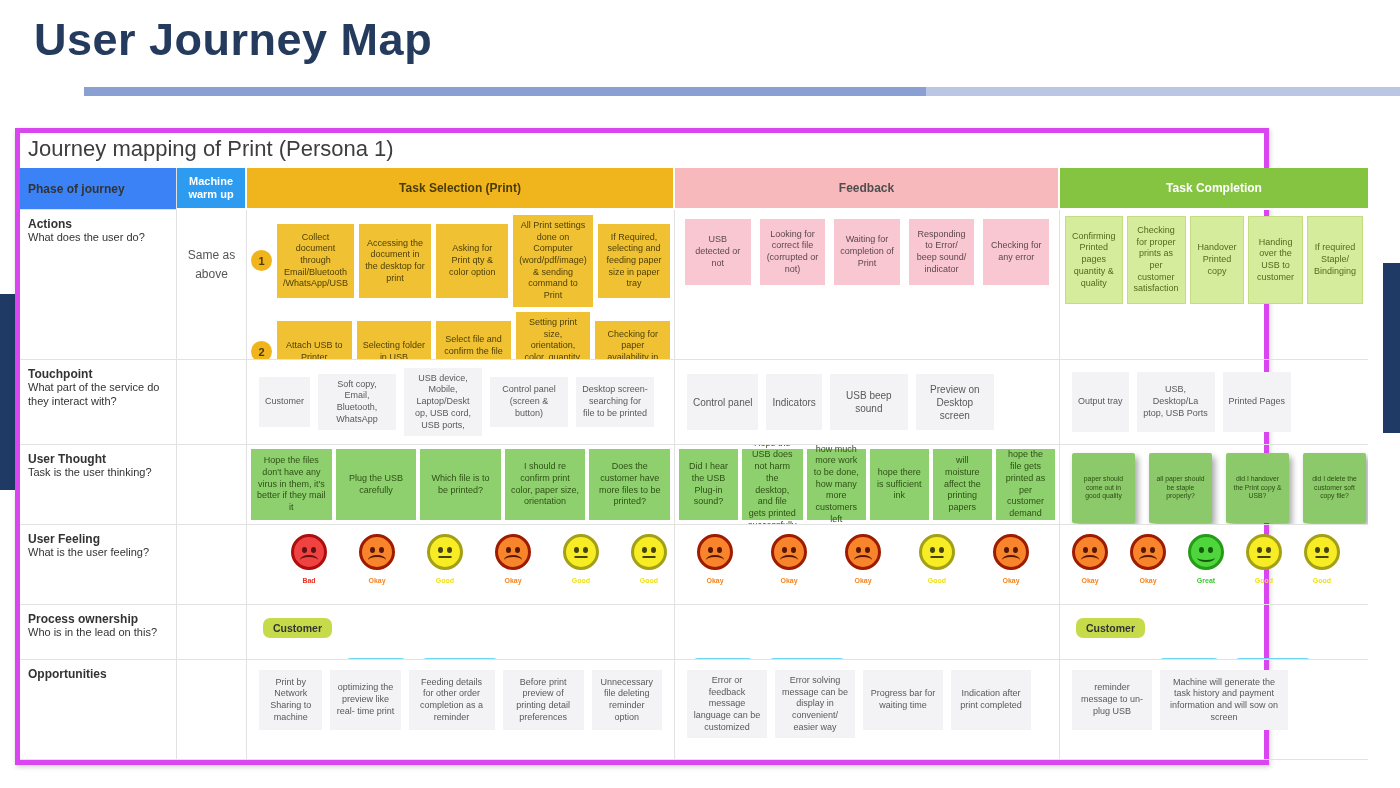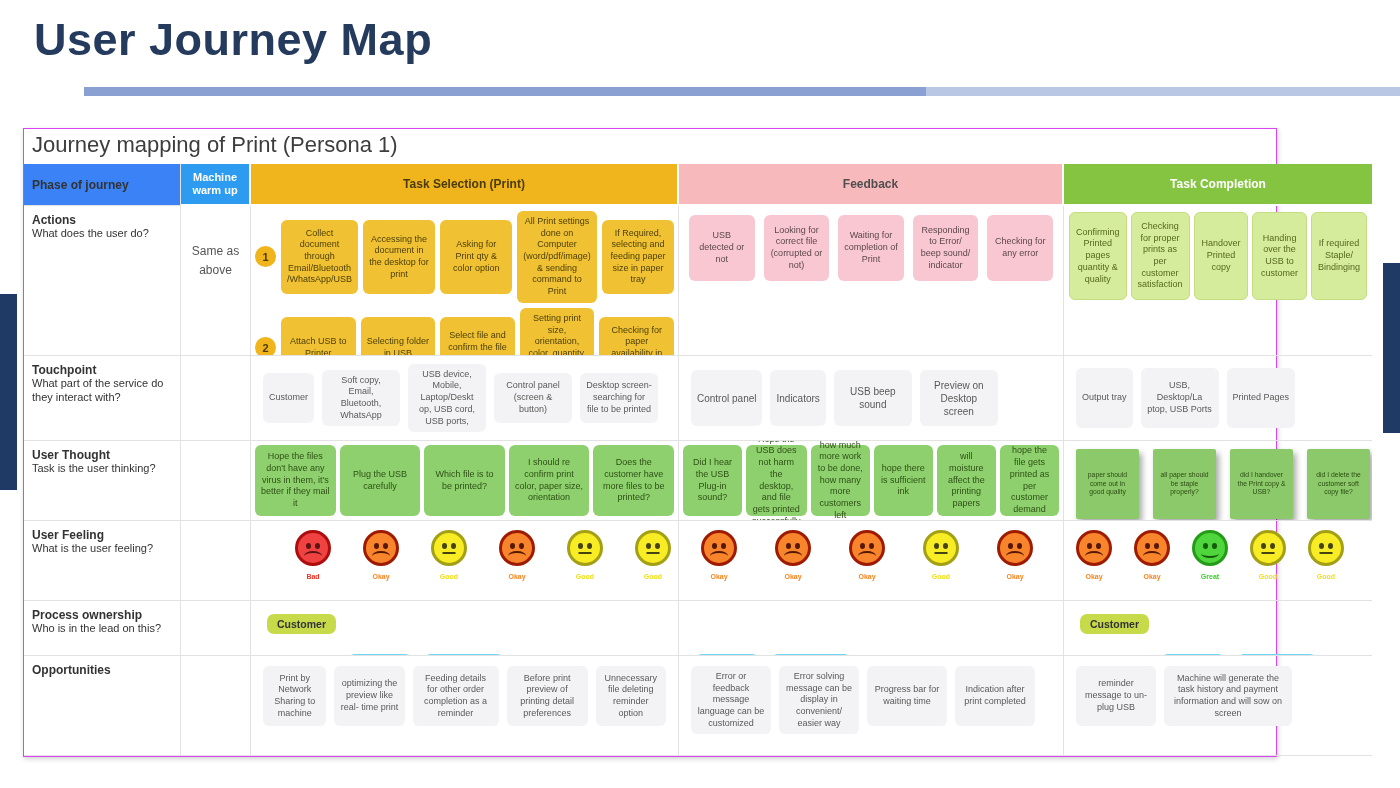--- a/index.html
+++ b/index.html
@@ -9,22 +9,22 @@
   
   .slide-title { position:absolute; left:34px; top:14px; font-size:45px;
                  color:#253b5e; letter-spacing:.5px; }
   .title-bar { position:absolute; left:84px; top:87px; width:1316px; height:9px;
                background:linear-gradient(to right,#8aa0d2 0 64%,#b9c6e4 64% 100%); }
   .navy-block { position:absolute; background:#203a66; width:17px; }
   .navy-left  { left:0;  top:294px; height:196px; }
   .navy-right { right:0; top:263px; height:170px; }
 
   
-  .panel { position:absolute; left:23px; top:128px; width:1254px;
-           background:#fff; border:1px solid #d946ef;
+  .panel { position:absolute; left:15px; top:128px; width:1254px;
+           background:#fff; border:5px solid #d946ef;
            box-shadow:1px 2px 5px rgba(0,0,0,.18); }
   .panel-subtitle { font-size:22px; color:#3d3d3d; padding:3px 8px 6px; }
 
   
   .grid { display:grid;
           grid-template-columns:157px 70px 428px 385px 308px;
           grid-template-rows:42px 150px 85px 80px 80px 55px 100px; }
   .cell { border-right:1px solid #e2e2e2; border-bottom:1px solid #e2e2e2;
           overflow:hidden; }
   .cell.last { border-right:none; }
@@ -43,21 +43,21 @@
 
   
   .rlabel { padding:7px 8px; color:#333; }
   .rlabel .t { font-weight:bold; font-size:12px; }
   .rlabel .s { font-size:11px; line-height:1.25; }
   .warm-note { display:flex; align-items:flex-start; justify-content:center;
                padding-top:36px; font-size:12px; color:#555; text-align:center;
                line-height:1.6; }
 
   
-  .note { border-radius:6px; padding:5px 6px; font-size:9px; line-height:1.3;
+  .note { border-radius:0; padding:5px 6px; font-size:9px; line-height:1.3;
           display:flex; align-items:center; justify-content:center;
           text-align:center; flex:1 1 0; }
   .note-yellow { background:#f0c233; color:#4d3f07; }
   .note-pink   { background:#f9c7d1; color:#5d484d; }
   .note-lgreen { background:#d5ec9c; color:#55691e; border:1px solid #c4dd80; }
   .note-gray   { background:#f3f3f5; color:#595959; }
   .note-green  { background:#8ed06e; color:#2e5115; }
   .note-sq { background:#8cc96a; color:#2c4d12; width:63px; height:63px;
              flex:0 0 auto; border-radius:2px; font-size:6.8px;
              box-shadow:3px 4px 6px rgba(0,0,0,.35); }

